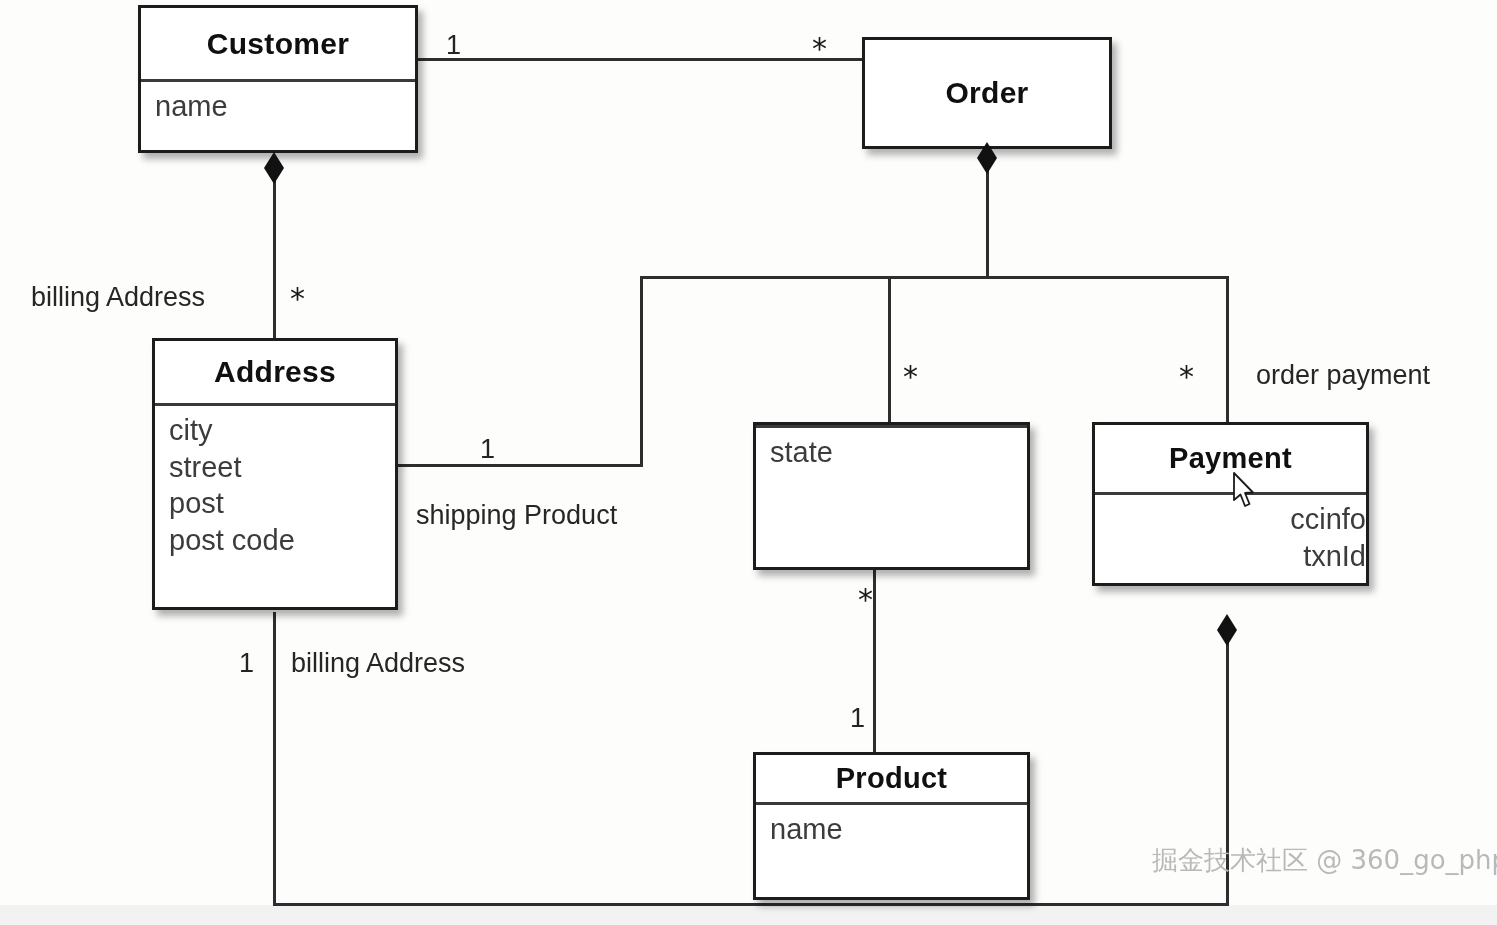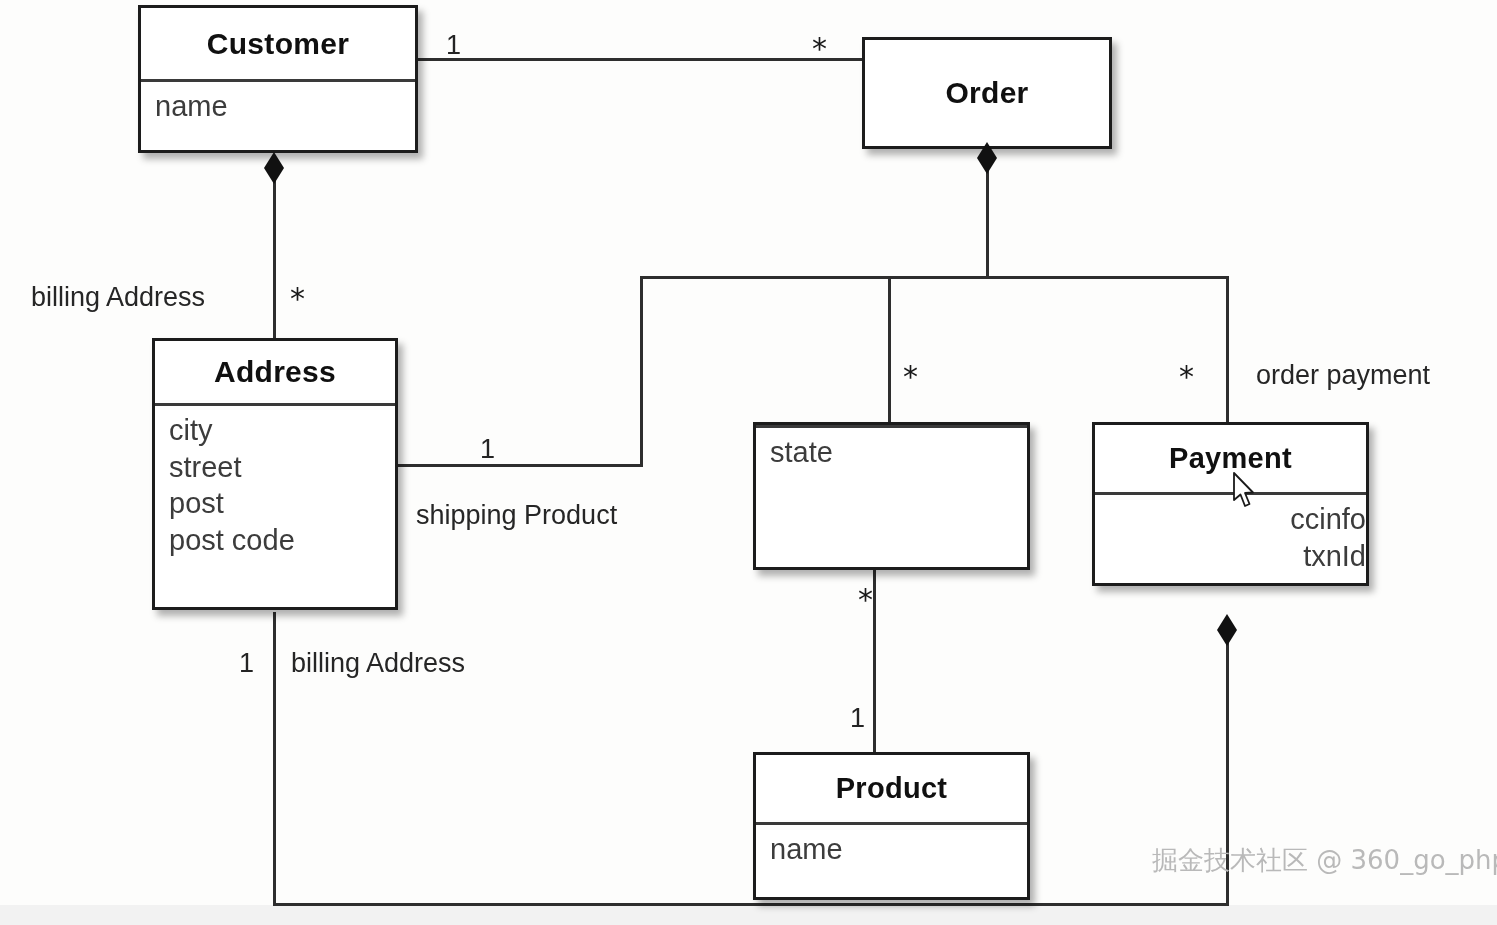--- a/index.html
+++ b/index.html
@@ -193,21 +193,21 @@
   <div class="uml-class" style="left:1092px; top:422px; width:277px; height:164px;">
     <div class="uml-title" style="height:67px; font-size:29px;">Payment</div>
     <div class="uml-divider"></div>
     <div class="uml-attrs" style="font-size:29px;text-align:right;">
       <div class="uml-attr">ccinfo</div>
       <div class="uml-attr">txnId</div>
     </div>
   </div>
 
   <div class="uml-class" style="left:753px; top:752px; width:277px; height:148px;">
-    <div class="uml-title" style="height:67px; font-size:29px;">Product</div>
+    <div class="uml-title" style="height:47px; font-size:29px;">Product</div>
     <div class="uml-divider"></div>
     <div class="uml-attrs" style="font-size:29px;">
       <div class="uml-attr">name</div>
     </div>
   </div>
 
   <div class="mult" style="left:446px; top:30px;">1</div>
 
   <div class="star" style="left:812px; top:34px;">*</div>
 

